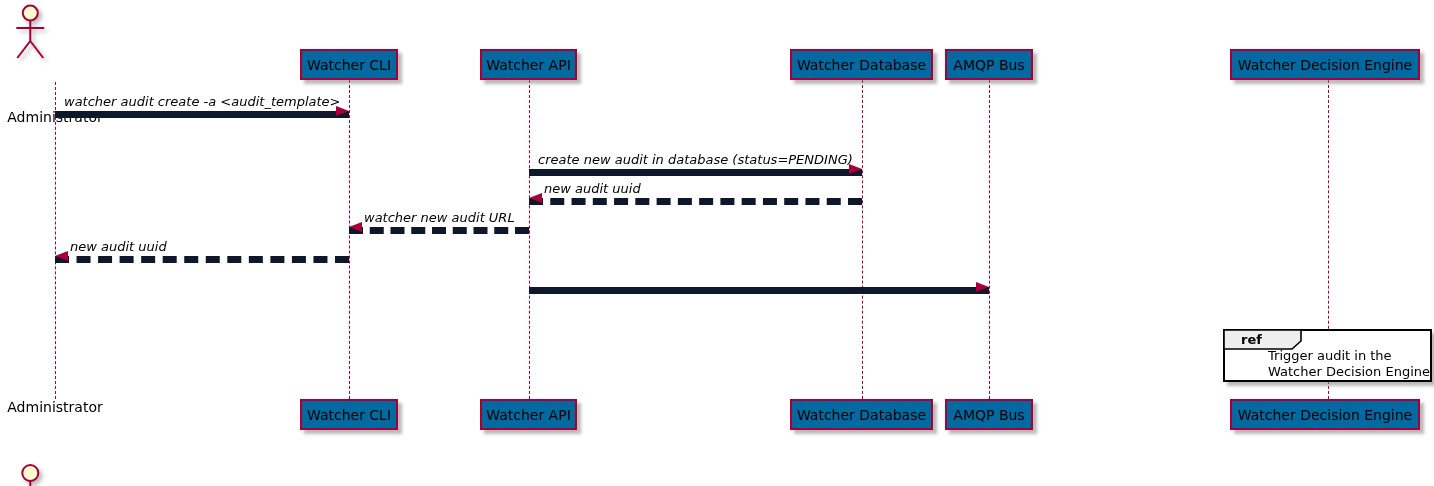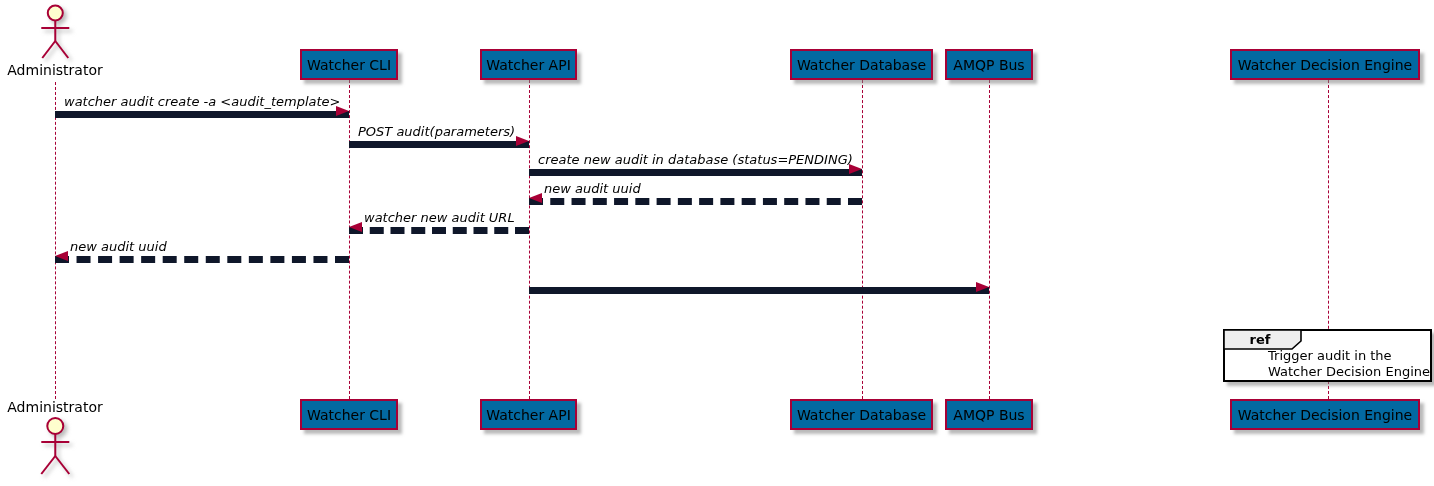--- a/index.html
+++ b/index.html
@@ -34,21 +34,21 @@
     color: #000;
     box-shadow: 4px 4px 3px rgba(130,130,130,0.55);
   }
 
   
   .actor {
     position: absolute;
     transform: translateX(-50%);
     display: flex;
     flex-direction: column;
-    align-items: center;
+    gap: 47px;
   }
   .actor-figure { filter: drop-shadow(3px 3px 2px rgba(130,130,130,0.55)); }
   .actor-label { font-size: 14px; white-space: nowrap; line-height: 16px; }
   .actor-top .actor-label { margin-top: 1px; }
   .actor-bottom .actor-label { margin-bottom: 0px; }
 
   
   .message {
     position: absolute;
     height: 19px;
@@ -79,24 +79,25 @@
   .ref-box {
     position: absolute;
     background: #ffffff;
     border: 2px solid #000000;
     box-shadow: 4px 4px 3px rgba(130,130,130,0.55);
   }
   .ref-tag { position: absolute; left: -2px; top: -2px; }
   .ref-keyword {
     position: absolute;
     left: 0; top: 1px; width: 70px;
-    text-align: center;
+    text-align: left;
     font-size: 13px;
     font-weight: bold;
     color: #000;
+    padding-left: 16px;
   }
   .ref-content {
     position: absolute;
     left: 27px; top: 17px;
     font-size: 13px;
     line-height: 16px;
     color: #000;
     white-space: nowrap;
     margin-left: 16px;
   }
@@ -165,24 +166,20 @@
   </div>
   <div class="participant" style="left:1230px;top:399px; width:190px">
     <span>Watcher Decision Engine</span>
   </div>
 
   <div class="message solid" style="left:55px; top:99px; width:294px">
     <span class="msg-label">watcher audit create -a &lt;audit_template&gt;</span>
     <span class="arrowhead right"></span>
   </div>
 
-  <div class="message solid" style="left:349px; top:129px; width:180px">
-    <span class="msg-label">POST audit(parameters)</span>
-    <span class="arrowhead right"></span>
-  </div>
 
   <div class="message solid" style="left:529px; top:157px; width:333px">
     <span class="msg-label">create new audit in database (status=PENDING)</span>
     <span class="arrowhead right"></span>
   </div>
 
   <div class="message dashed" style="left:529px; top:186px; width:333px">
     <span class="msg-label rtl">new audit uuid</span>
     <span class="arrowhead left"></span>
   </div>

